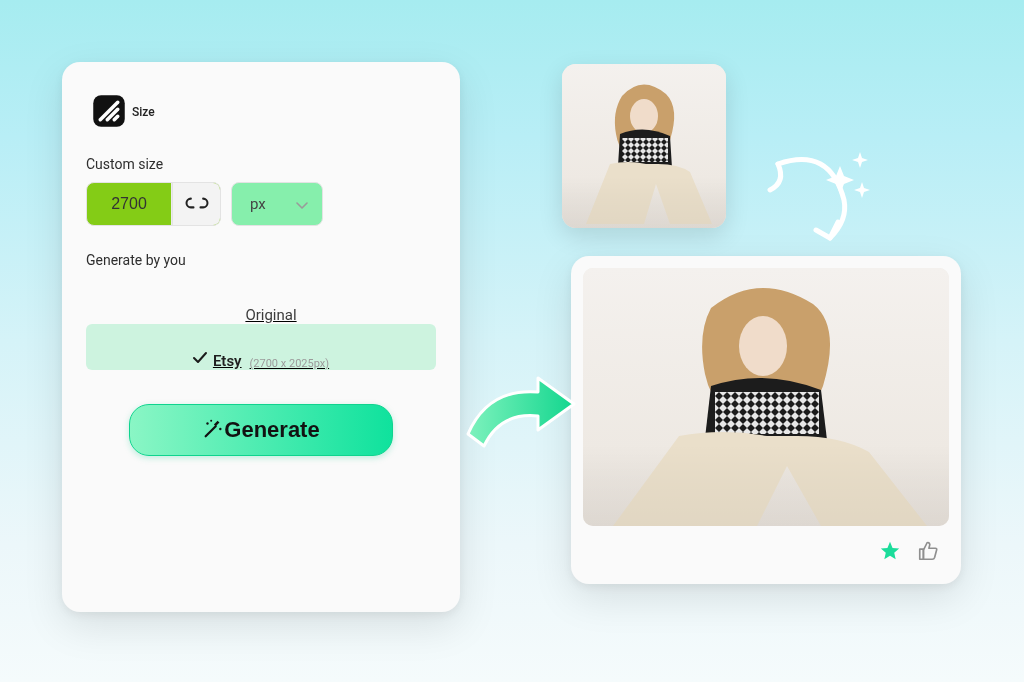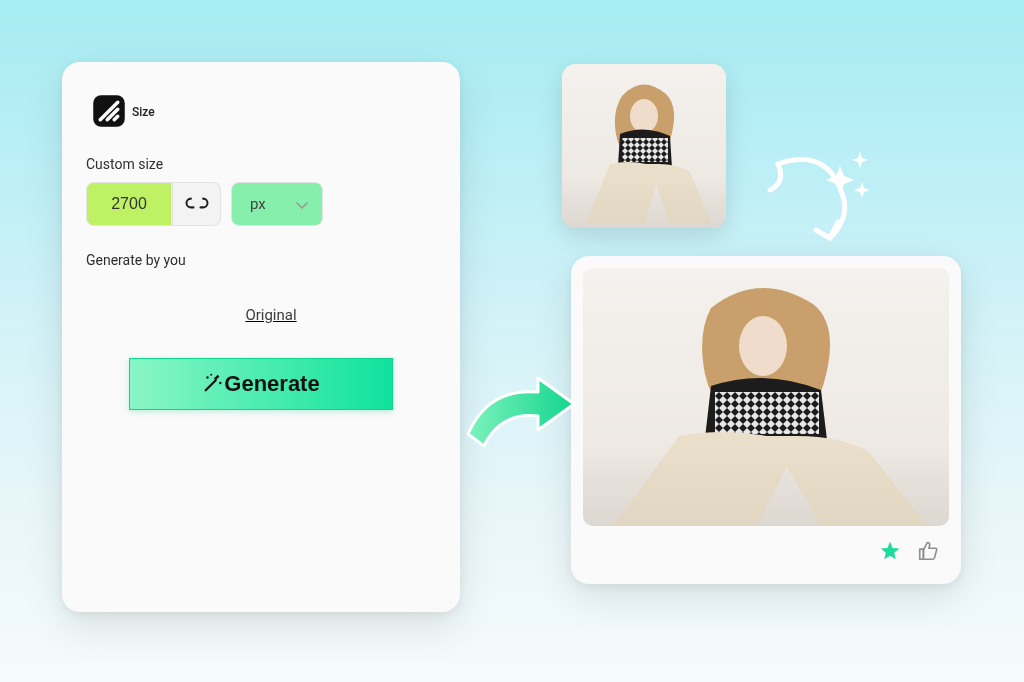--- a/index.html
+++ b/index.html
@@ -42,21 +42,21 @@
     display: flex;
     gap: 10px;
     margin-bottom: 26px;
     align-items: stretch;
   }
   .dim-group {
     display: flex;
     border: 1px solid #e3e3e3;
     border-radius: 8px;
     overflow: hidden;
-    background: #bef264;
+    background: #84cc16;
     height: 44px;
   }
   .dim-input {
     width: 84px;
     height: 100%;
     border: none;
     background: transparent;
     font-size: 16px;
     color: #333;
     text-align: center;
@@ -111,21 +111,21 @@
   .preset-name.original { font-weight:400; color:#3b3b3b; }
   .preset-dims { font-size:11px; color:#9b9b9b; font-weight:400; }
 
   .generate-btn {
     display:flex;
     align-items:center;
     justify-content:center;
     margin: 0 auto;
     width: 264px;
     height: 52px;
-    border-radius: 0;
+    border-radius: 20px;
     border: 1px solid #0fd48e;
     background: linear-gradient(90deg, #8af6c5 0%, #0fe29d 100%);
     cursor:pointer;
     box-shadow: 0 2px 6px rgba(15,200,140,0.25);
   }
   .generate-text { font-size:22px; font-weight:700; color:#121212; }
 
   
   .thumb {
     position:absolute;
@@ -251,20 +251,29 @@
   </div>
 
   <div class="section-label">Generate by you</div>
 
   <div class="preset-list">
 
     <div class="preset-item">
       <span class="preset-name original">Original</span>
     </div>
 
+    <div class="preset-item selected">
+      <span class="preset-check">
+        <svg viewBox="0 0 16 16" width="16" height="16">
+            <path d="M2 8 L6 12 L14 3" fill="none" stroke="#1b1b1b" stroke-width="2" stroke-linecap="round" stroke-linejoin="round"></path>
+          </svg>
+      </span>
+      <span class="preset-name">Etsy</span>
+      <span class="preset-dims">(2700 x 2025px)</span>
+    </div>
 
 
   </div>
 
   <button class="generate-btn">
     <span>
       <svg viewBox="0 0 24 24" width="22" height="22">
         <path d="M4 20 L15 9" stroke="#111" stroke-width="2.4" stroke-linecap="round"></path>
         <path d="M15 9 L13 7 L17 3 L19 5 Z" fill="#111"></path>
         <circle cx="6" cy="6" r="1.3" fill="#111"></circle>

